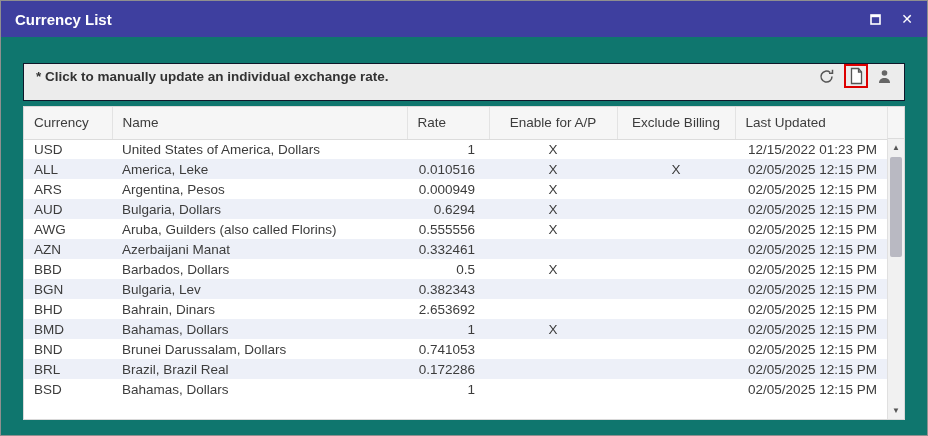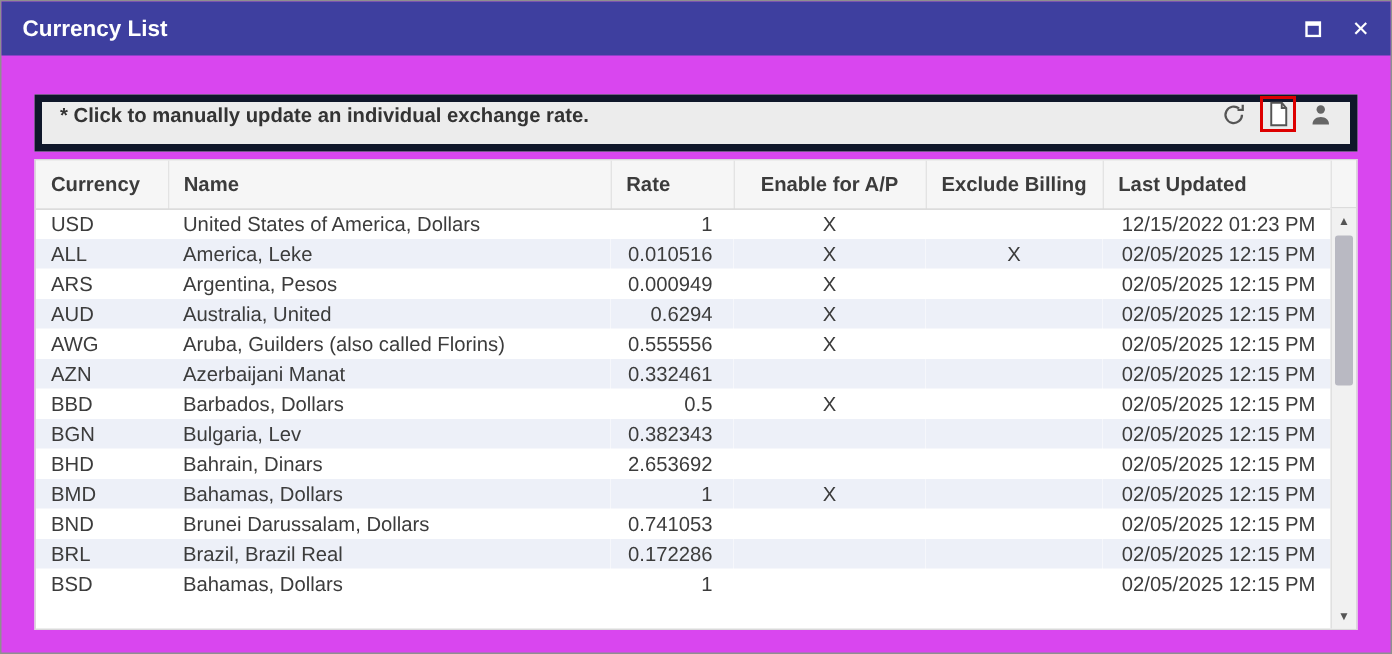--- a/index.html
+++ b/index.html
@@ -10,21 +10,21 @@
   }
   *{box-sizing:border-box;}
   html,body{margin:0;padding:0;}
   body{
     width:928px;height:436px;overflow:hidden;
     font-family:"Liberation Sans","DejaVu Sans",sans-serif;
     color:var(--text);
   }
   .window{
     width:928px;height:436px;
-    background:#d946ef;
+    background:#0f766e;
     border:1px solid #8f8f8f;
     display:flex;flex-direction:column;
   }
   
   .titlebar{
     height:36px;flex:0 0 36px;
     background:var(--titlebar);
     color:#fff;
     display:flex;align-items:center;
     padding:0 14px;
@@ -34,21 +34,21 @@
   .tb-btn{display:flex;align-items:center;justify-content:center;cursor:pointer;color:#fff;}
   .close-glyph{font-size:14px;line-height:1;}
   
   .content{
     flex:1;
     padding:26px 22px 20px 22px;
   }
   .toolbar{
     height:38px;
     background:#ececec;
-    border:5px solid #0f172a;
+    border:1px solid #0f172a;
     display:flex;align-items:center;justify-content:space-between;
     padding:0 10px 12px 12px;
     margin-bottom:5px;
   }
   .toolbar-note{font-size:13.5px;font-weight:700;color:#333;}
   .toolbar-icons{display:flex;align-items:center;gap:7px;}
   .tool-icon{display:flex;align-items:center;justify-content:center;padding:1px 2px;cursor:pointer;}
   .tool-icon.highlight{border:2px solid var(--highlight);padding:1px 3px;}
   
   .table-wrap{
@@ -61,21 +61,21 @@
     border-collapse:collapse;
     table-layout:fixed;
     width:calc(100% - 17px);
     font-size:13.5px;
     color:var(--text);
   }
   thead th{
     background:#f6f6f6;
     border-right:1px solid #e3e3e3;
     border-bottom:1px solid #dcdcdc;
-    font-weight:700;
+    font-weight:400;
     text-align:left;
     height:32px;
     padding:4px 10px;
     white-space:nowrap;overflow:hidden;
     cursor:pointer;
   }
   thead th:last-child{border-right:none;margin-left:33px;}
   tbody td{
     height:20px;
     padding:1px 10px;
@@ -192,21 +192,21 @@
     <td>ARS</td>
     <td>Argentina, Pesos</td>
     <td class="col-rate-cell">0.000949</td>
     <td class="col-center">X</td>
     <td class="col-center"></td>
     <td class="col-updated-cell">02/05/2025 12:15 PM</td>
   </tr>
 
   <tr>
     <td>AUD</td>
-    <td>Australia, United</td>
+    <td>Bulgaria, Dollars</td>
     <td class="col-rate-cell">0.6294</td>
     <td class="col-center">X</td>
     <td class="col-center"></td>
     <td class="col-updated-cell">02/05/2025 12:15 PM</td>
   </tr>
 
   <tr>
     <td>AWG</td>
     <td>Aruba, Guilders (also called Florins)</td>
     <td class="col-rate-cell">0.555556</td>

